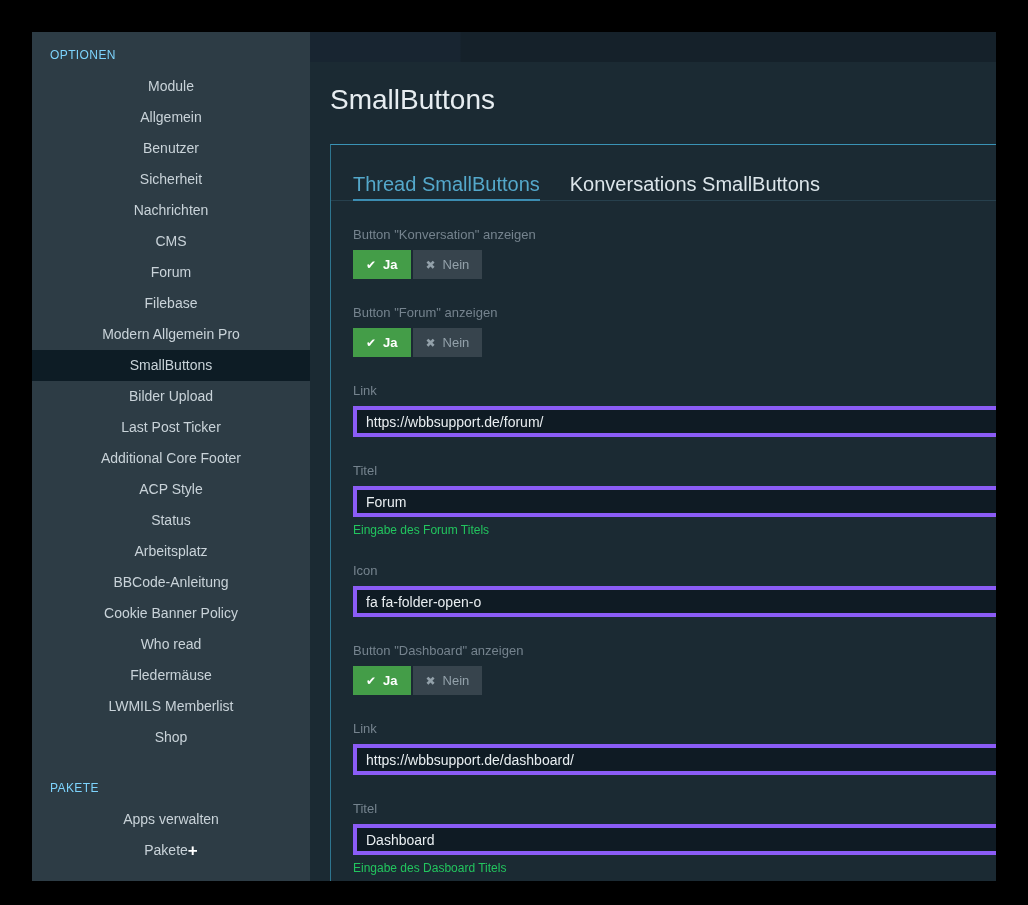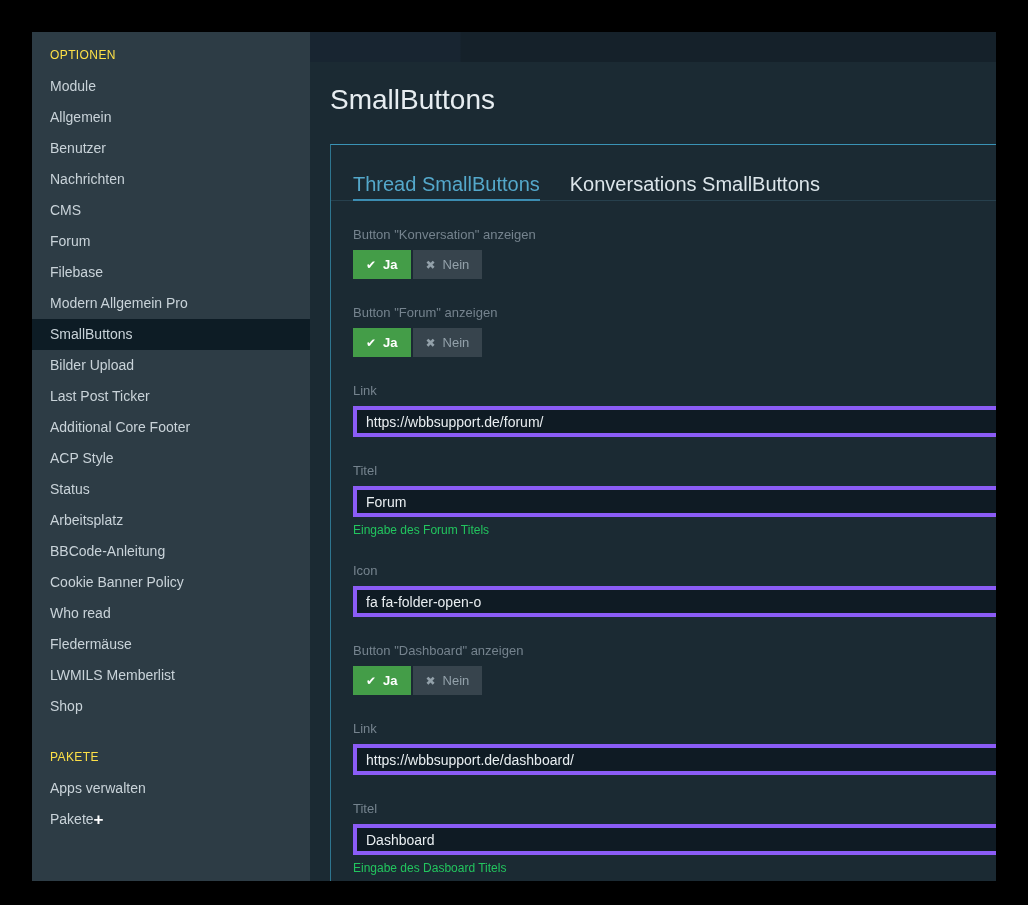--- a/index.html
+++ b/index.html
@@ -5,23 +5,23 @@
   html,body{margin:0;padding:0;}
   body{
     width:1028px;height:905px;background:#000000;
     font-family:"Liberation Sans","DejaVu Sans",sans-serif;
     position:relative;overflow:hidden;
   }
   .screen{position:absolute;left:32px;top:32px;width:964px;height:849px;display:flex;overflow:hidden;}
 
   
   .sidebar{width:278px;flex-shrink:0;background:#2d3c45;overflow:hidden;}
-  .sb-header{padding:16px 18px 9px;font-size:12px;letter-spacing:.4px;color:#fde047;text-transform:uppercase;}
+  .sb-header{padding:16px 18px 9px;font-size:12px;letter-spacing:.4px;color:#7dd3fc;text-transform:uppercase;}
   .sb-section + .sb-section .sb-header{padding-top:28px;}
-  .sb-item{display:flex;align-items:center;justify-content:flex-start;padding:7px 18px;
+  .sb-item{display:flex;align-items:center;justify-content:center;padding:7px 18px;
     font-size:14px;color:#c9d3d9;cursor:pointer;line-height:17px;}
   .sb-item.active{background:#0d1c25;}
   .plus-icon{color:#ffffff;font-size:17px;font-weight:bold;line-height:14px;}
 
   
   .main{flex:1;background:#1b2a33;display:flex;flex-direction:column;overflow:hidden;position:relative;}
   .topbar{height:30px;background:#15212a;flex-shrink:0;
     background:linear-gradient(90deg,#182531 0px,#182531 150px,#15212a 151px,#15212a 100%);}
   .page-title{margin:22px 0 0 20px;font-size:28px;font-weight:400;color:#e7edf1;line-height:32px;}
 
@@ -54,20 +54,23 @@
         <div class="sb-item">
           <span class="sb-label">Module</span>
         </div>
         <div class="sb-item">
           <span class="sb-label">Allgemein</span>
         </div>
         <div class="sb-item">
           <span class="sb-label">Benutzer</span>
         </div>
         <div class="sb-item">
+          <span class="sb-label">Sicherheit</span>
+        </div>
+        <div class="sb-item">
           <span class="sb-label">Nachrichten</span>
         </div>
         <div class="sb-item">
           <span class="sb-label">CMS</span>
         </div>
         <div class="sb-item">
           <span class="sb-label">Forum</span>
         </div>
         <div class="sb-item">
           <span class="sb-label">Filebase</span>

